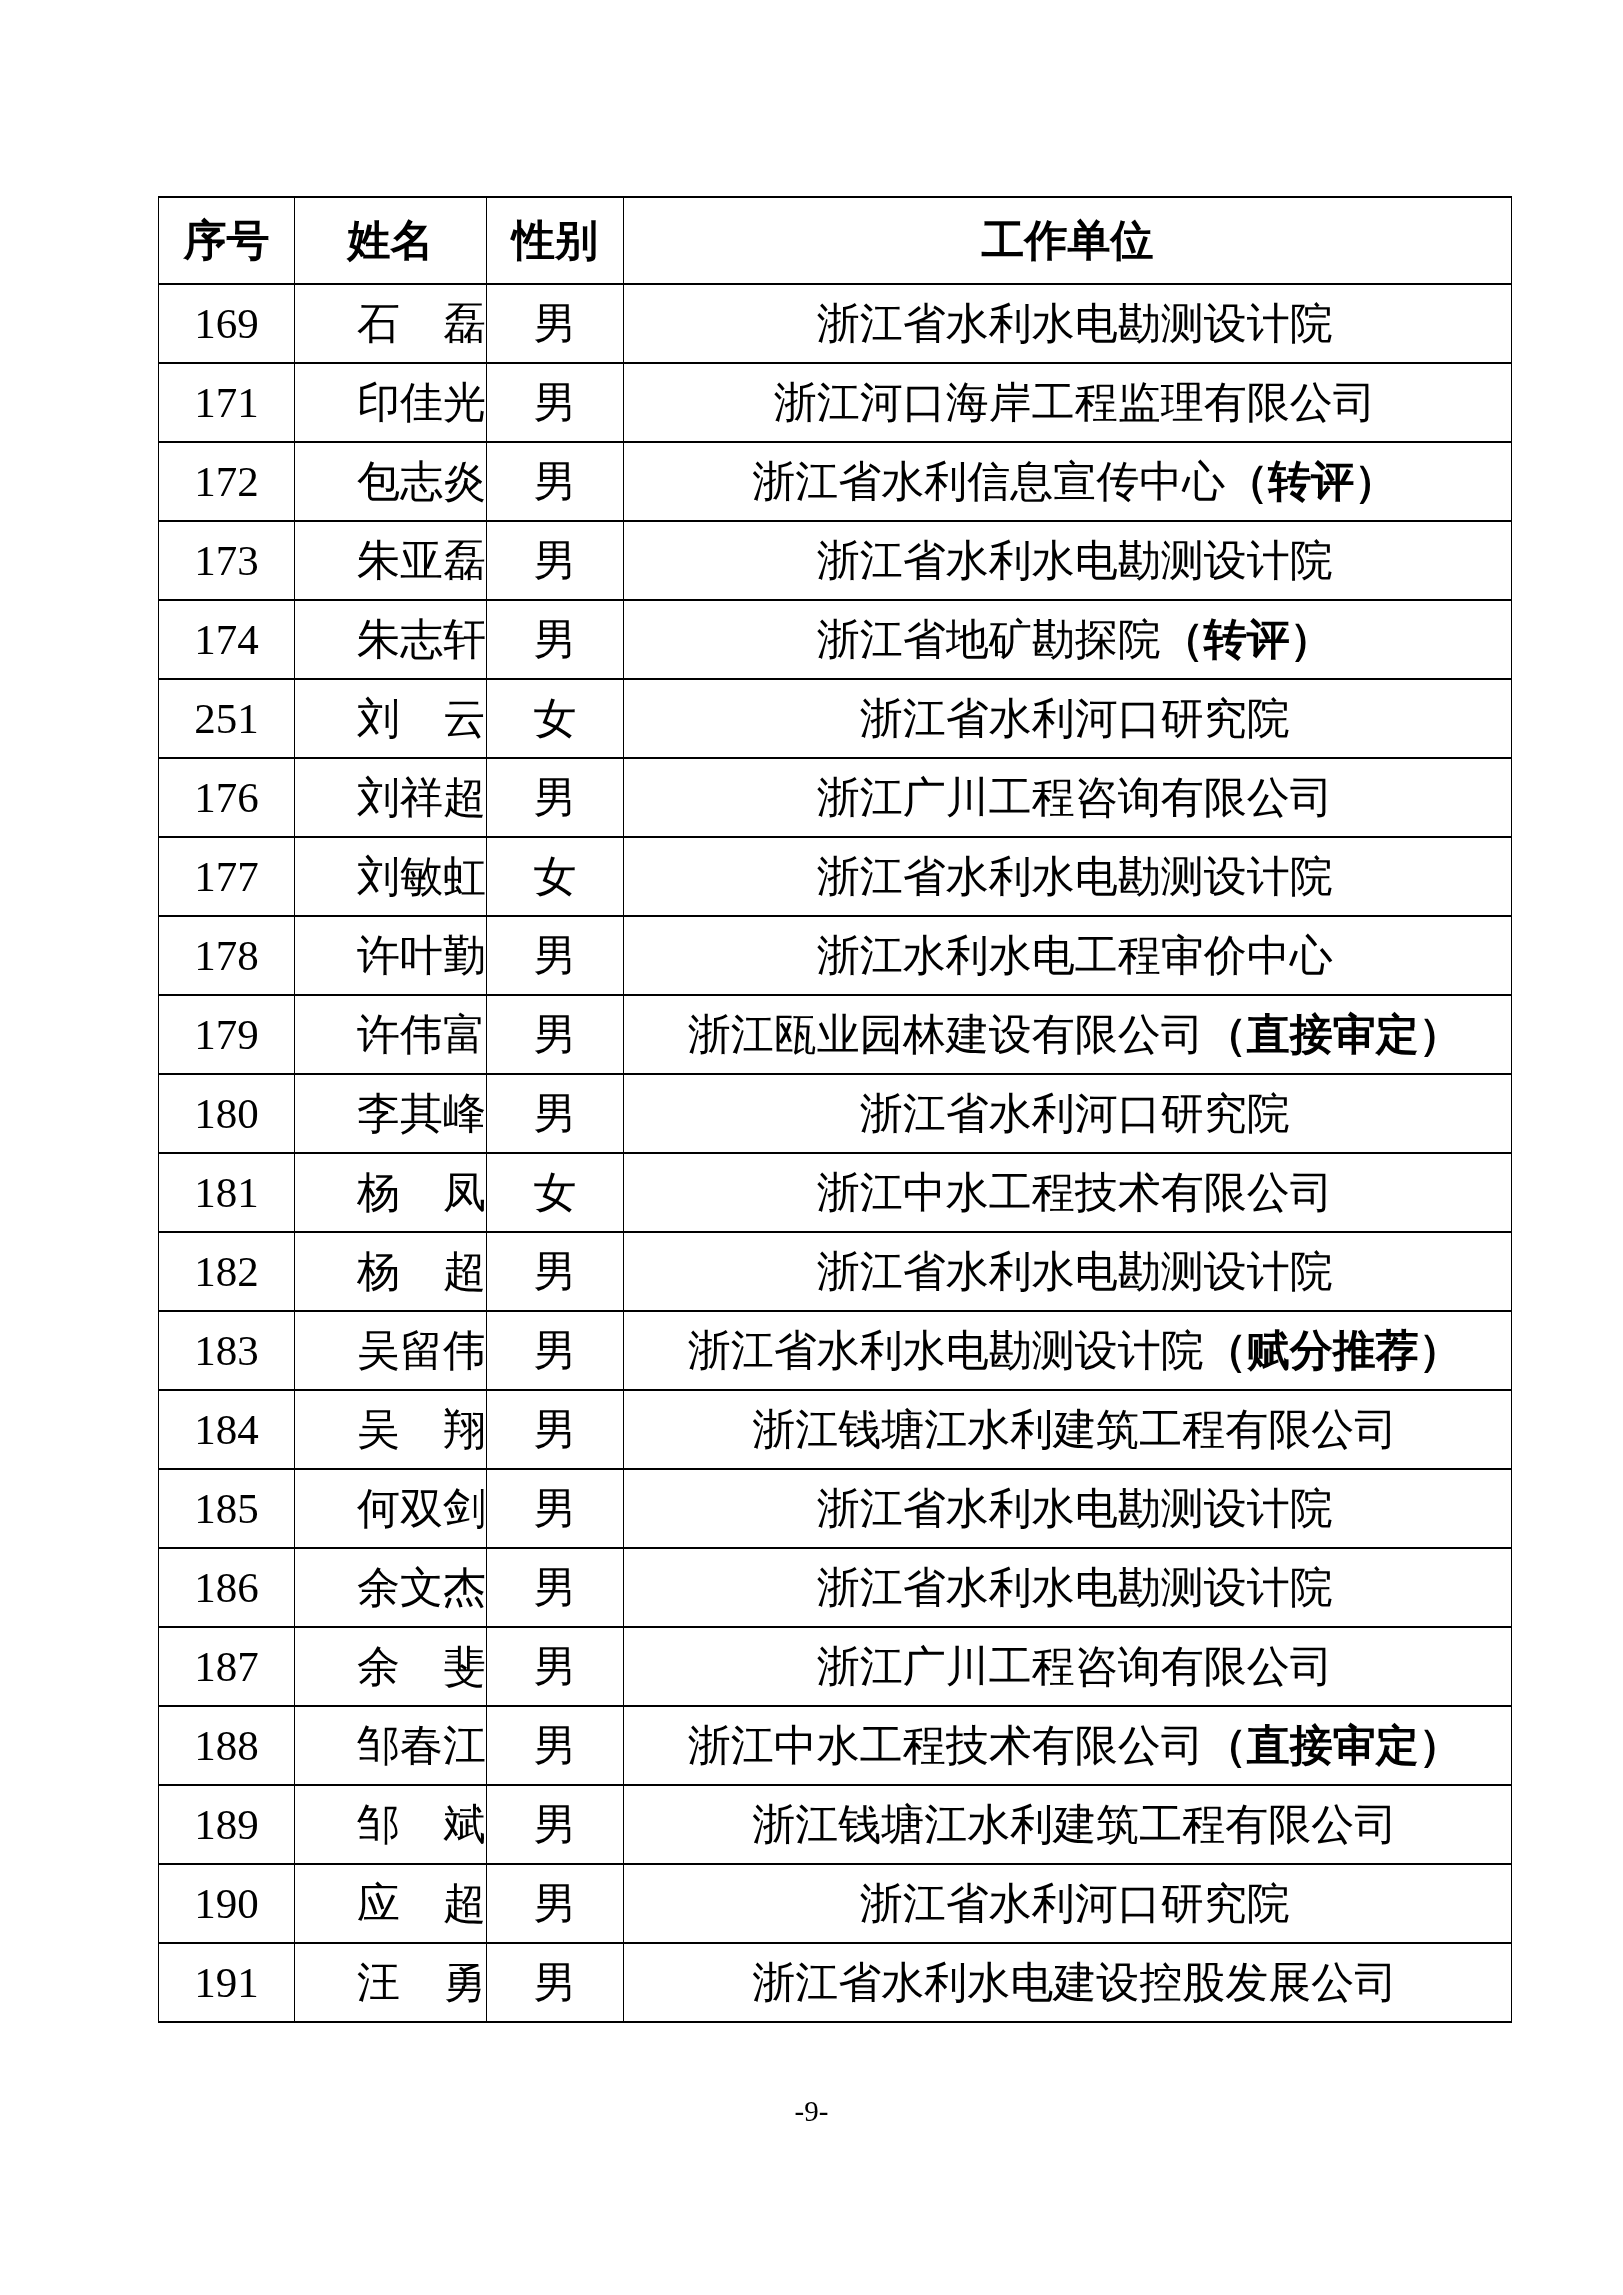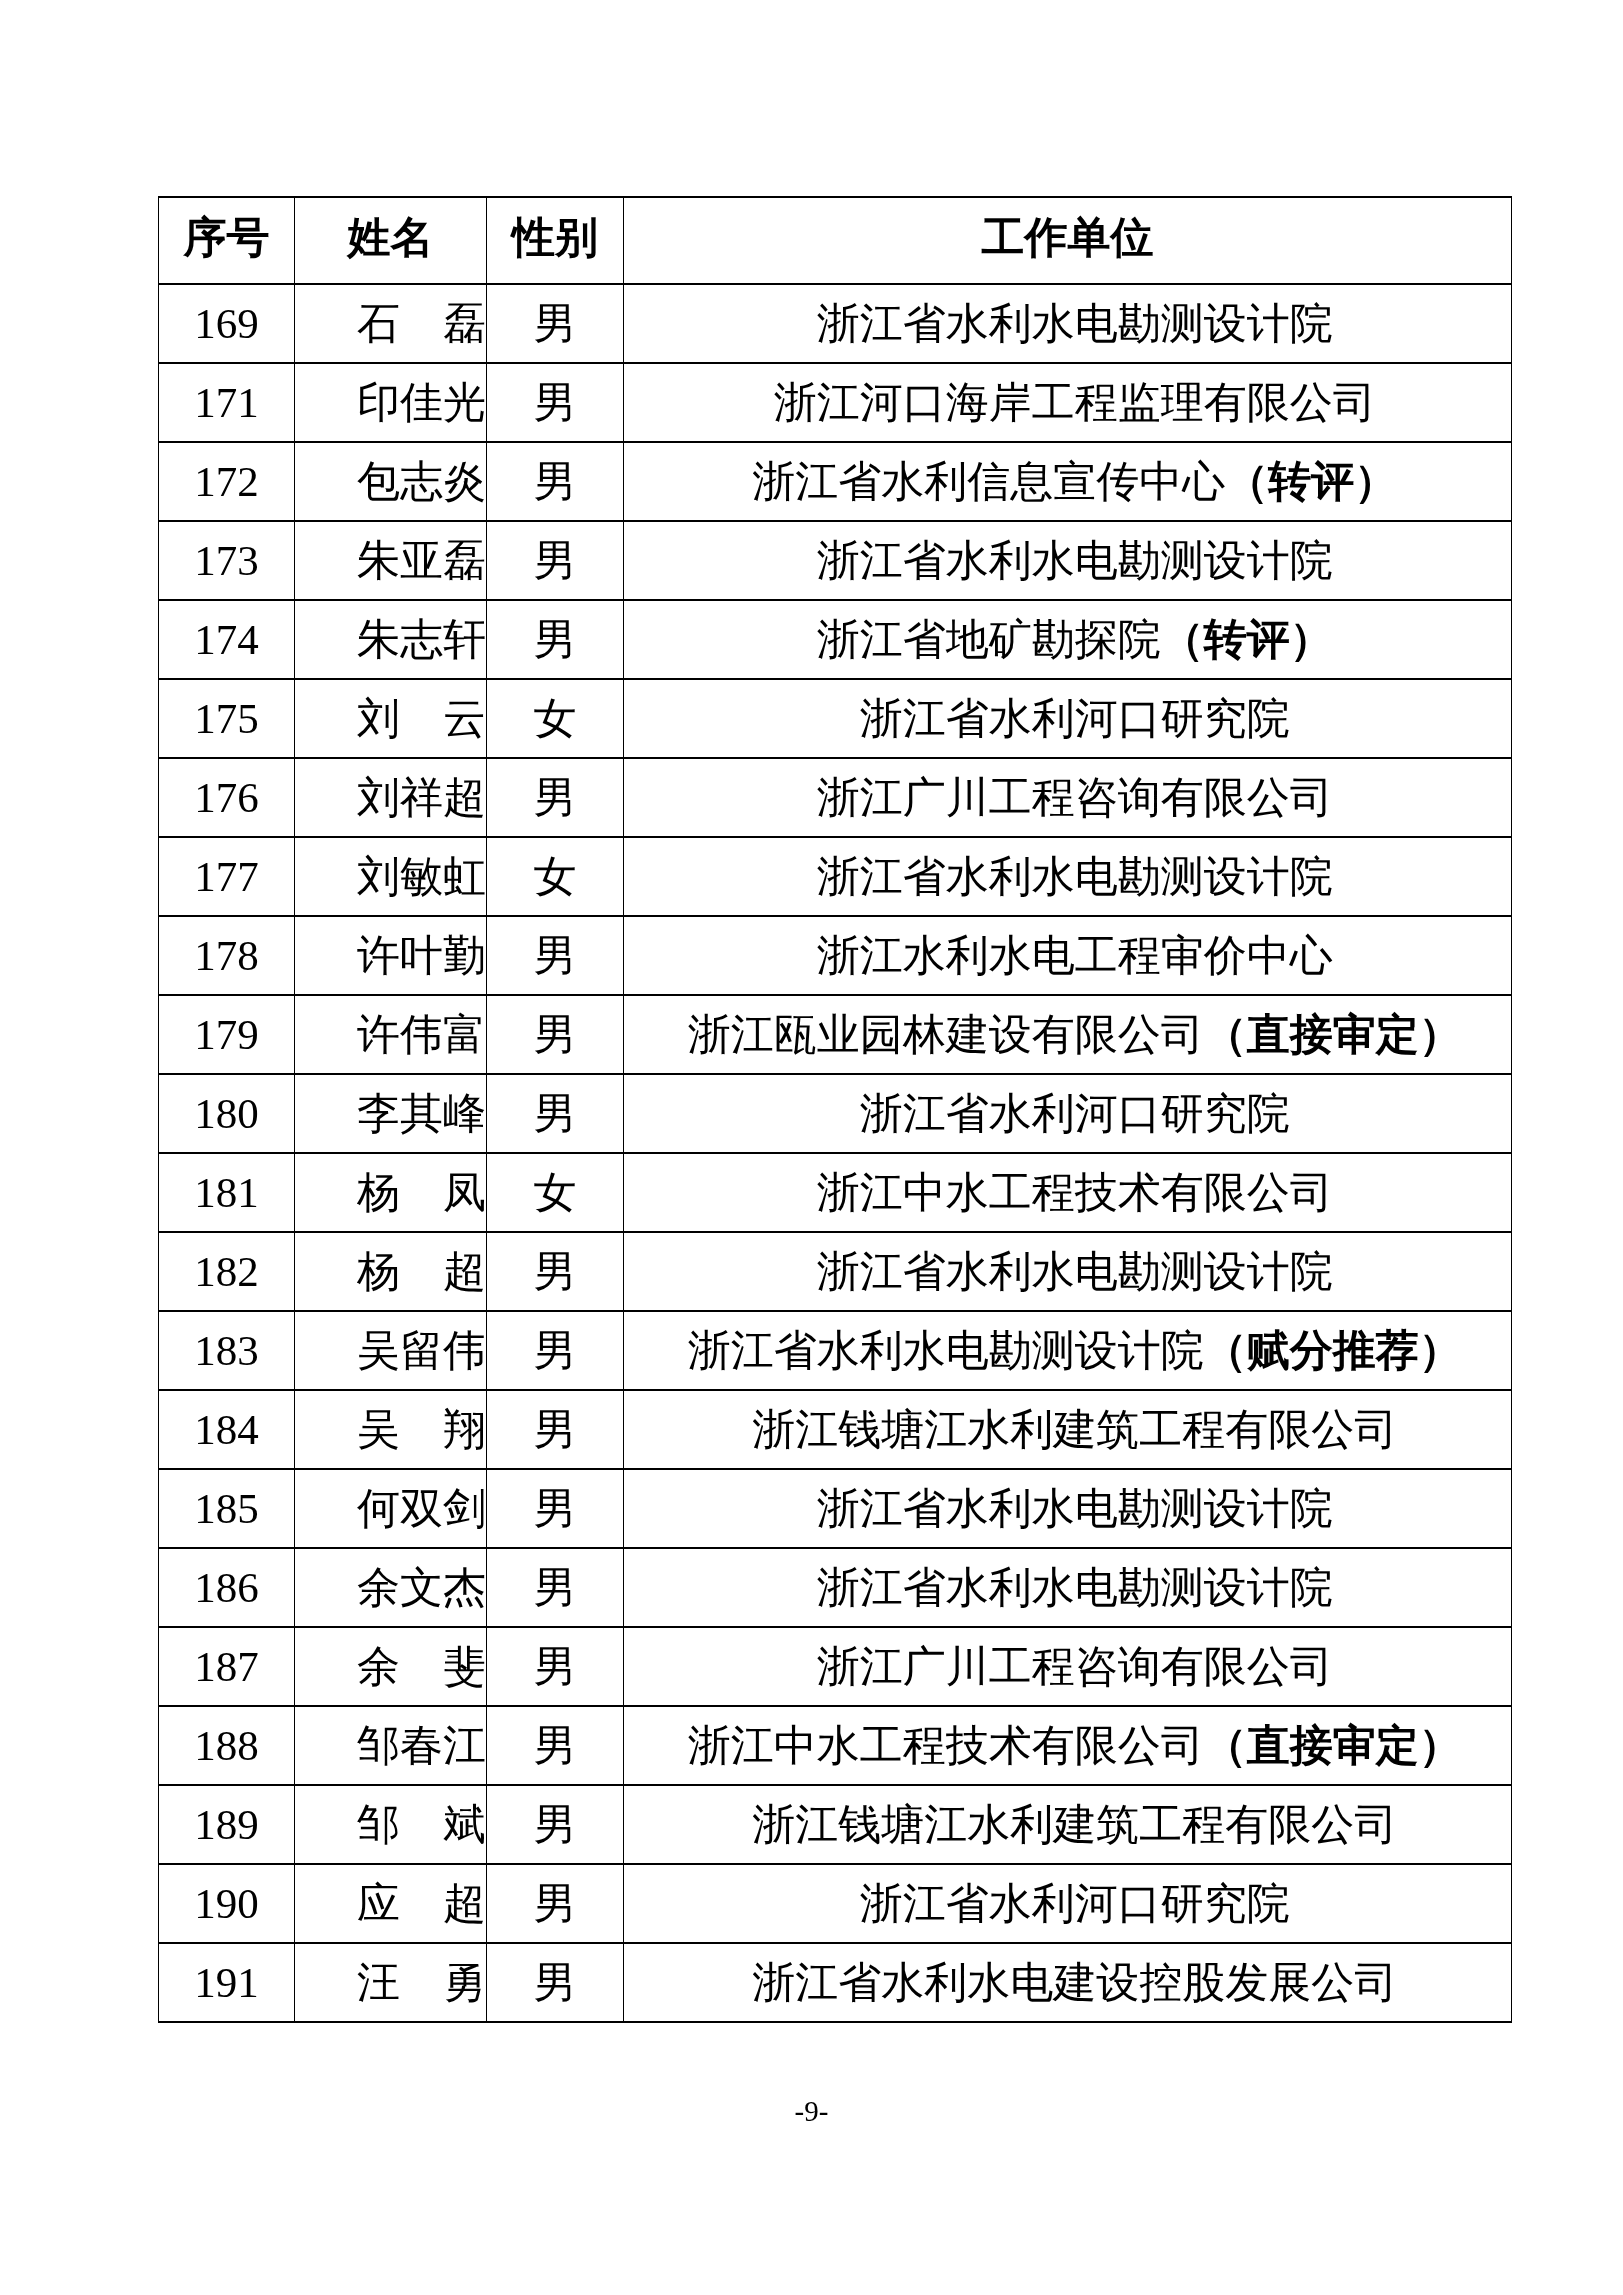--- a/index.html
+++ b/index.html
@@ -37,21 +37,21 @@
     padding: 0;
     font-size: 43px;
     line-height: 1.15;
     vertical-align: middle;
     overflow: hidden;
     white-space: nowrap;
   }
   thead tr { height: 87px; }
   tbody tr { height: 79px; margin-left: 28px; }
   thead th {
-    font-family: Liberation Mono, monospace;
+    font-family: Liberation Serif, serif;
     font-weight: 700;
     text-align: center;
   }
   td.c-index, td.c-gender { text-align: center; }
   td.c-name { text-align: right; }
   td.c-unit { text-align: center; padding-left: 14.4px; }
   .annot {
     font-family: "Liberation Sans", "DejaVu Sans", sans-serif;
     font-weight: 700;
   }
@@ -117,21 +117,21 @@
   </tr>
 
   <tr>
     <td class="c-index">174</td>
     <td class="c-name">朱志轩</td>
     <td class="c-gender">男</td>
     <td class="c-unit"><span>浙江省地矿勘探院</span><span class="annot">（转评）</span></td>
   </tr>
 
   <tr>
-    <td class="c-index">175</td>
+    <td class="c-index">251</td>
     <td class="c-name">刘　云</td>
     <td class="c-gender">女</td>
     <td class="c-unit"><span>浙江省水利河口研究院</span><span class="annot"></span></td>
   </tr>
 
   <tr>
     <td class="c-index">176</td>
     <td class="c-name">刘祥超</td>
     <td class="c-gender">男</td>
     <td class="c-unit"><span>浙江广川工程咨询有限公司</span><span class="annot"></span></td>

